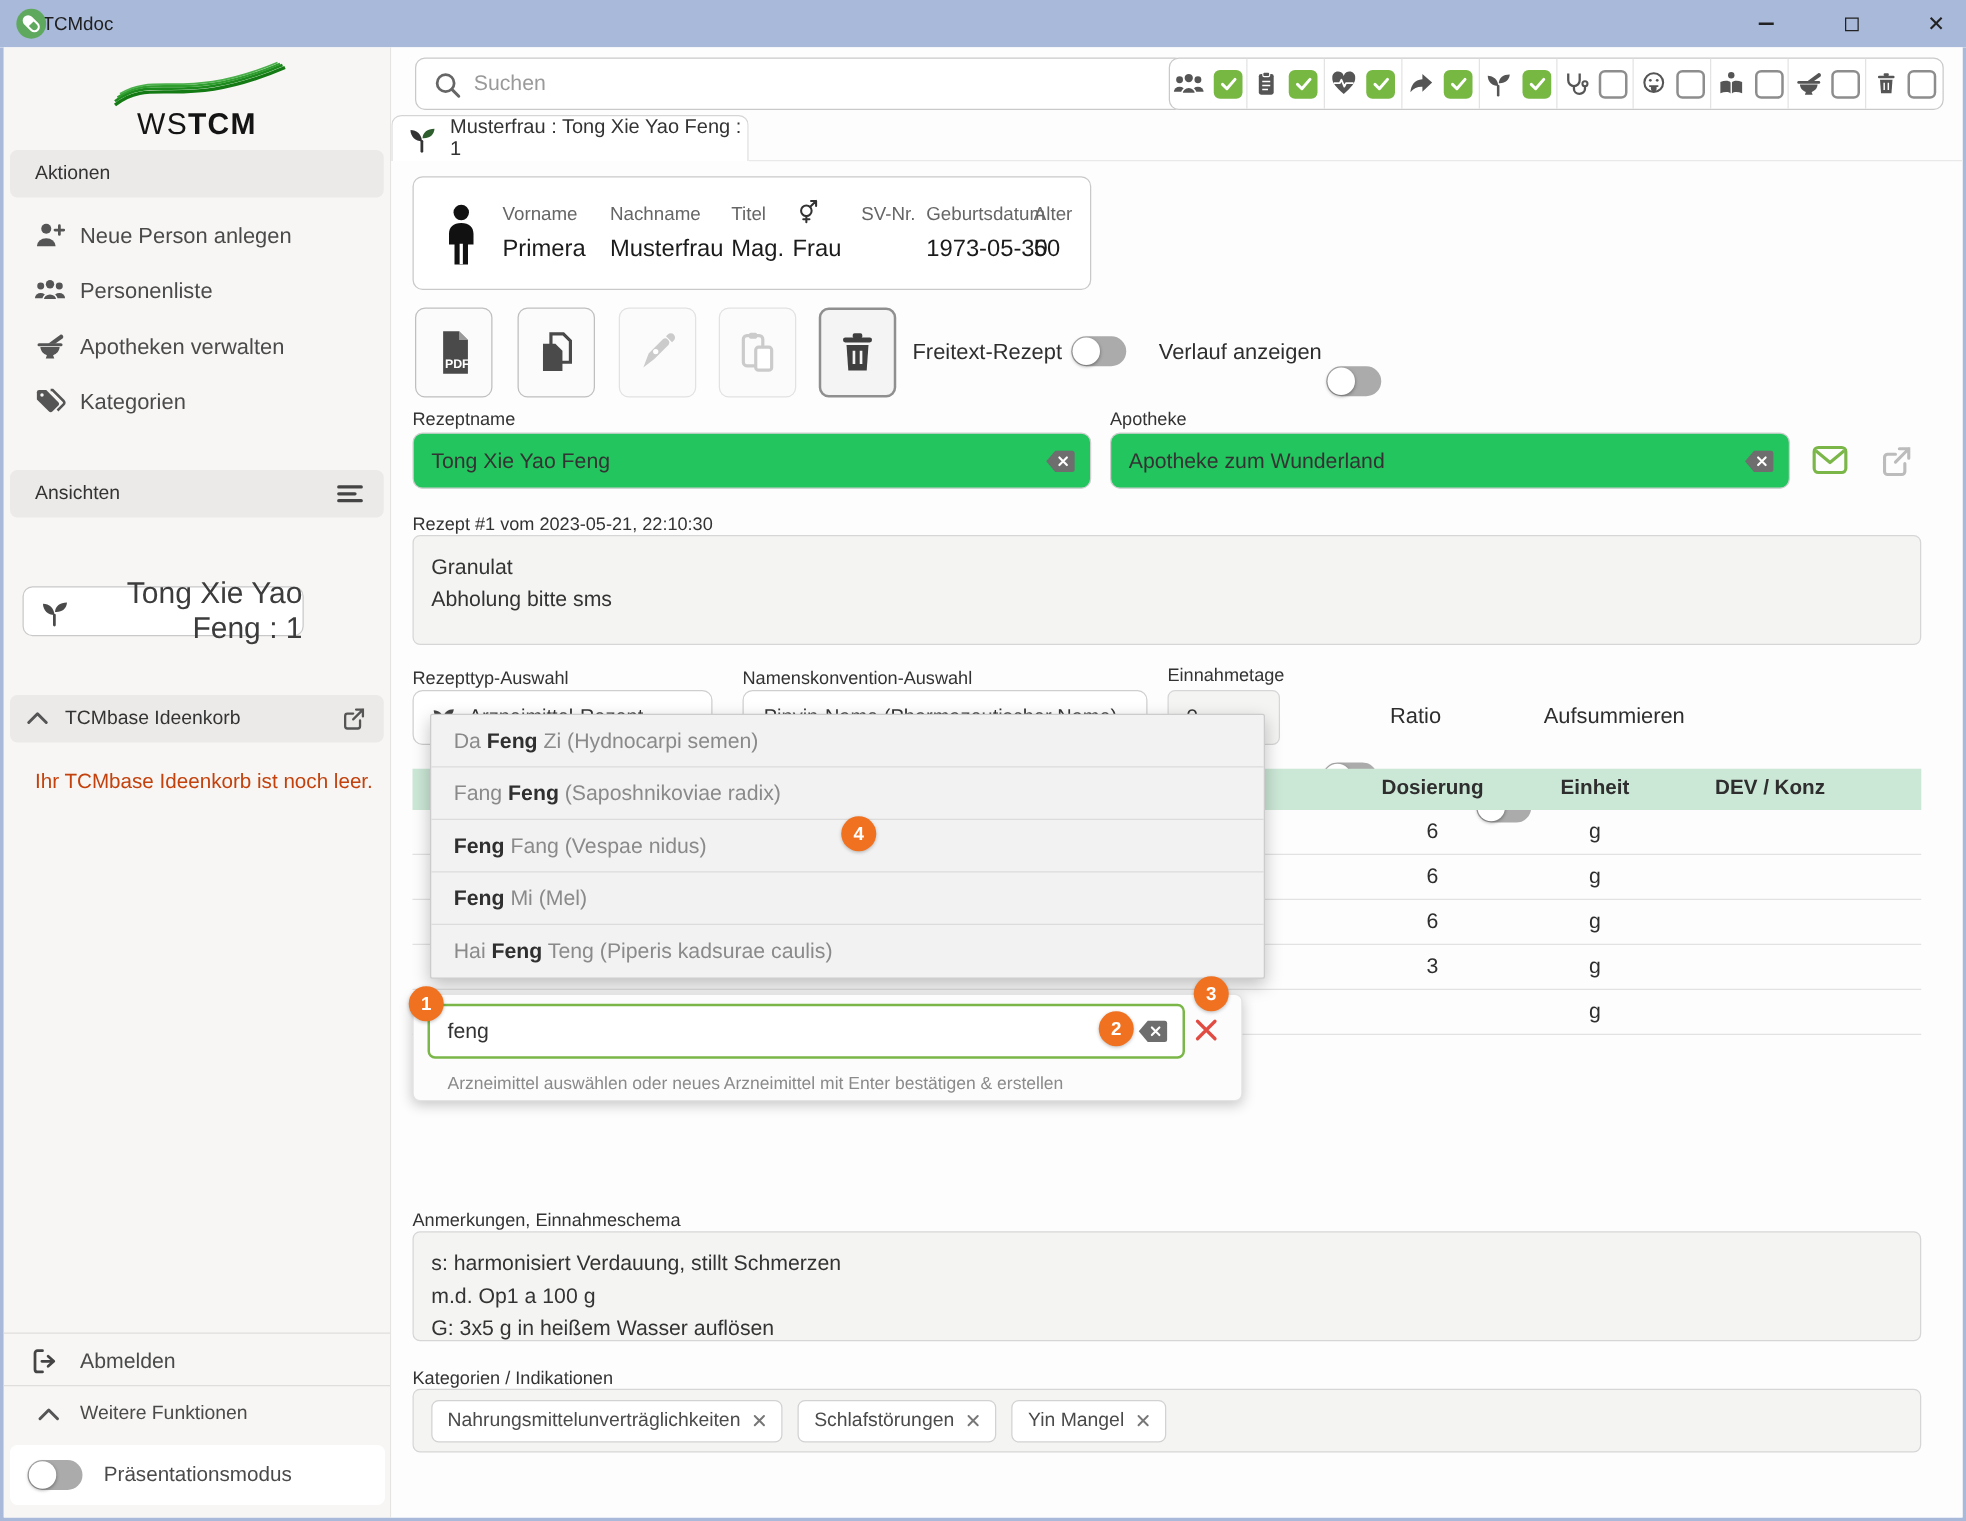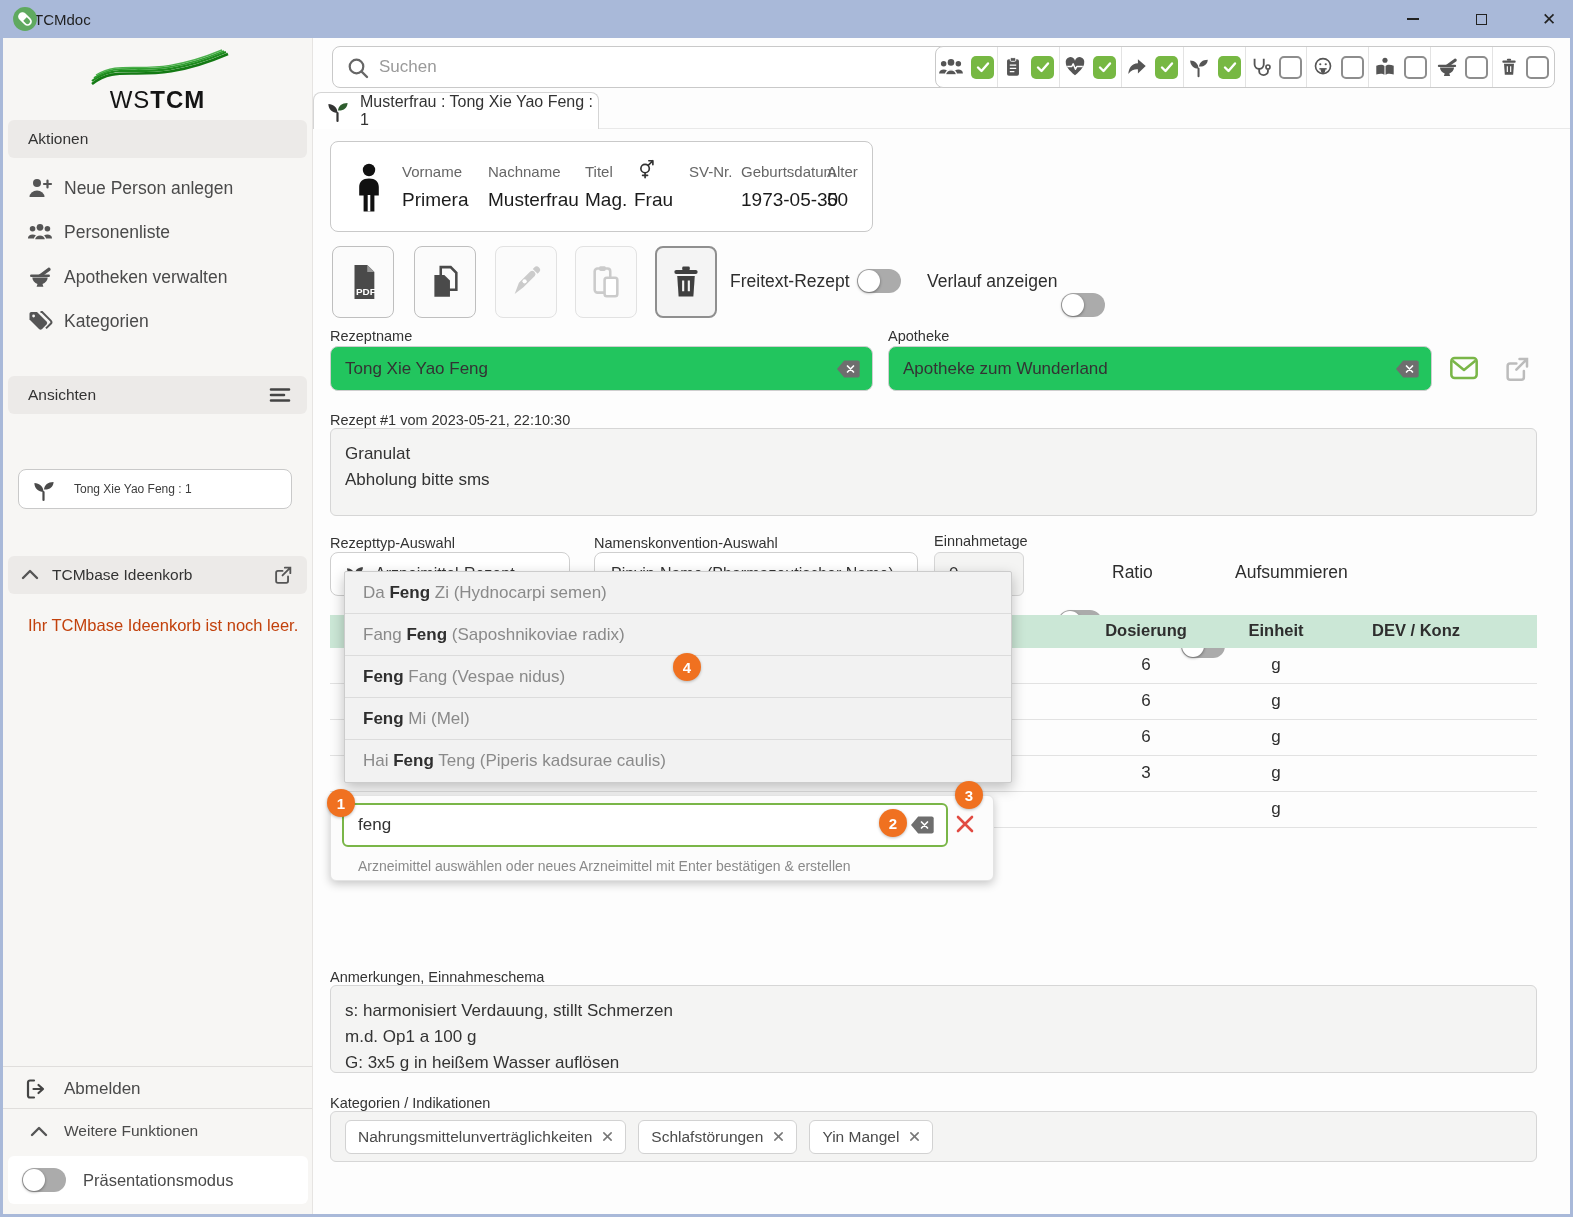--- a/index.html
+++ b/index.html
@@ -21,21 +21,21 @@
   
   .logo{position:absolute;top:10px;left:0;width:100%;text-align:center;}
   .logotext{font-size:24px;color:#141414;letter-spacing:1px;margin-top:-6px;}
   .logotext .ws{font-weight:400;}
   .logotext .tcm{font-weight:800;}
   .sbar{position:absolute;left:5px;right:5px;height:38px;background:#eceae8;border-radius:6px;display:flex;align-items:center;font-size:15.5px;color:#333;}
   .sbar .t{margin-left:20px;}
   .sitem{position:absolute;left:0;right:0;height:44px;display:flex;align-items:center;color:#4a4a4a;font-size:17.5px;cursor:default;}
   .sitem .ic{position:absolute;left:24px;width:26px;display:flex;justify-content:center;}
   .sitem .lb{position:absolute;left:61px;}
-  .selcard{position:absolute;left:15px;width:274px;height:40px;background:#fff;border:1px solid #c9c9c9;border-radius:8px;display:flex;align-items:center;font-size:12px;color:#3c3c3c;text-align:right;}
+  .selcard{position:absolute;left:15px;width:225px;height:40px;background:#fff;border:1px solid #c9c9c9;border-radius:8px;display:flex;align-items:center;font-size:24px;color:#3c3c3c;text-align:right;}
   .emptytext{position:absolute;left:25px;font-size:16.5px;color:#c2410c;}
   .sdivider{position:absolute;left:0;right:0;height:1px;background:#e0dedc;}
   .praescard{position:absolute;left:5px;width:300px;height:48px;background:#fff;border-radius:6px;display:flex;align-items:center;}
   
   .toggle{width:44px;height:24px;border-radius:12px;background:#ababab;position:relative;flex:none;}
   .toggle .knob{position:absolute;left:1px;top:1px;width:22px;height:22px;border-radius:50%;background:#fff;box-shadow:0 1px 3px rgba(0,0,0,.4);}
   .cb{width:23px;height:23px;border-radius:5px;flex:none;display:flex;align-items:center;justify-content:center;}
   .cb.on{background:#77b843;}
   .cb.off{background:#fff;border:2px solid #8d8d8d;}
   

